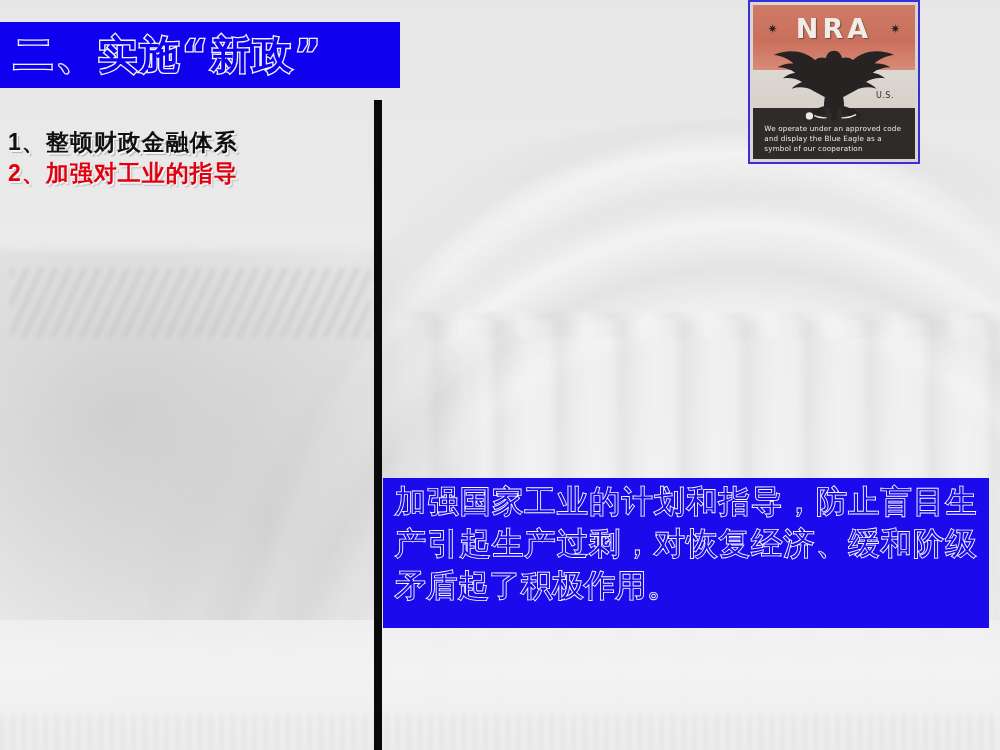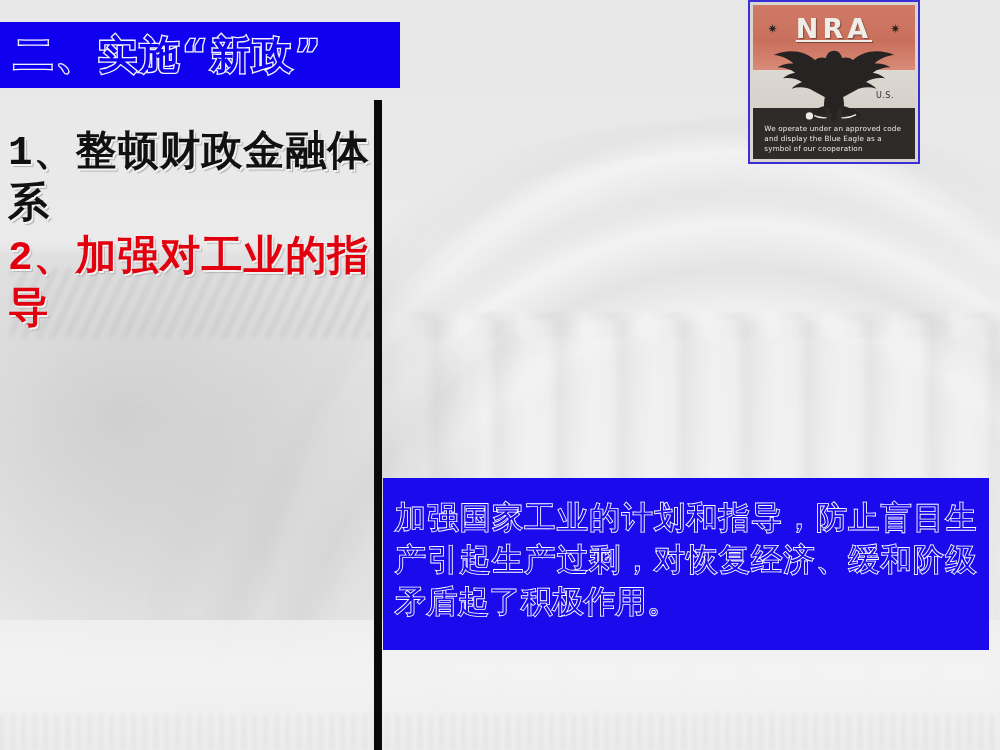--- a/index.html
+++ b/index.html
@@ -171,22 +171,22 @@
   }
 
   
   #left-col {
     position: absolute;
     left: 8px; top: 128px;
     width: 372px;
     z-index: 6;
   }
   .outline-item {
-    font-family: Liberation Mono, monospace;
-    font-size: 41px;
+    font-family: Liberation Sans, sans-serif;
+    font-size: 23px;
     font-weight: bold;
     line-height: 1.26;
     letter-spacing: 1px;
     white-space: pre-wrap;
   }
   .outline-item.black {
     color: #111;
     text-shadow: 1.5px 1.5px 0 rgba(255,255,255,0.85),
                  2.5px 2.5px 1px rgba(120,120,120,0.5);
   }
@@ -230,24 +230,24 @@
   .red-title {
     color: #ee1111;
     text-shadow: 1.5px 1.5px 0 rgba(255,255,255,0.85),
                  2.4px 2.4px 1px rgba(140,140,140,0.4);
   }
 
   
   #conclusion-box {
     position: absolute;
     left: 383px; top: 478px;
-    width: 606px; height: 172px;
+    width: 606px; height: 150px;
     background: #1a0aec;
     box-sizing: border-box;
-    padding: 18px 12px 0 12px;
+    padding: 2px 12px 0 12px;
     z-index: 7;
   }
   #conclusion-text {
     font-family: "DejaVu Serif", "Liberation Serif", serif;
     font-size: 31px;
     line-height: 1.36;
     color: #1a0aec;
     -webkit-text-stroke: 1.7px #ffffff;
     paint-order: stroke fill;
     letter-spacing: 0.5px;
@@ -292,21 +292,20 @@
     position: absolute;
     left: 0; top: 5%;
     width: 100%;
     text-align: center;
     font-family: "DejaVu Sans", "Liberation Sans", sans-serif;
     font-size: 27px;
     font-weight: bold;
     letter-spacing: 4px;
     color: #f0ece6;
     text-shadow: 1px 1px 1px rgba(70,40,35,0.6);
-    text-decoration: underline;
   }
   .poster-star {
     position: absolute;
     font-size: 12px;
     color: #2b2320;
     top: 11%;
   }
   .poster-star.left { left: 9%; }
   .poster-star.right { right: 9%; }
   .poster-eagle {

